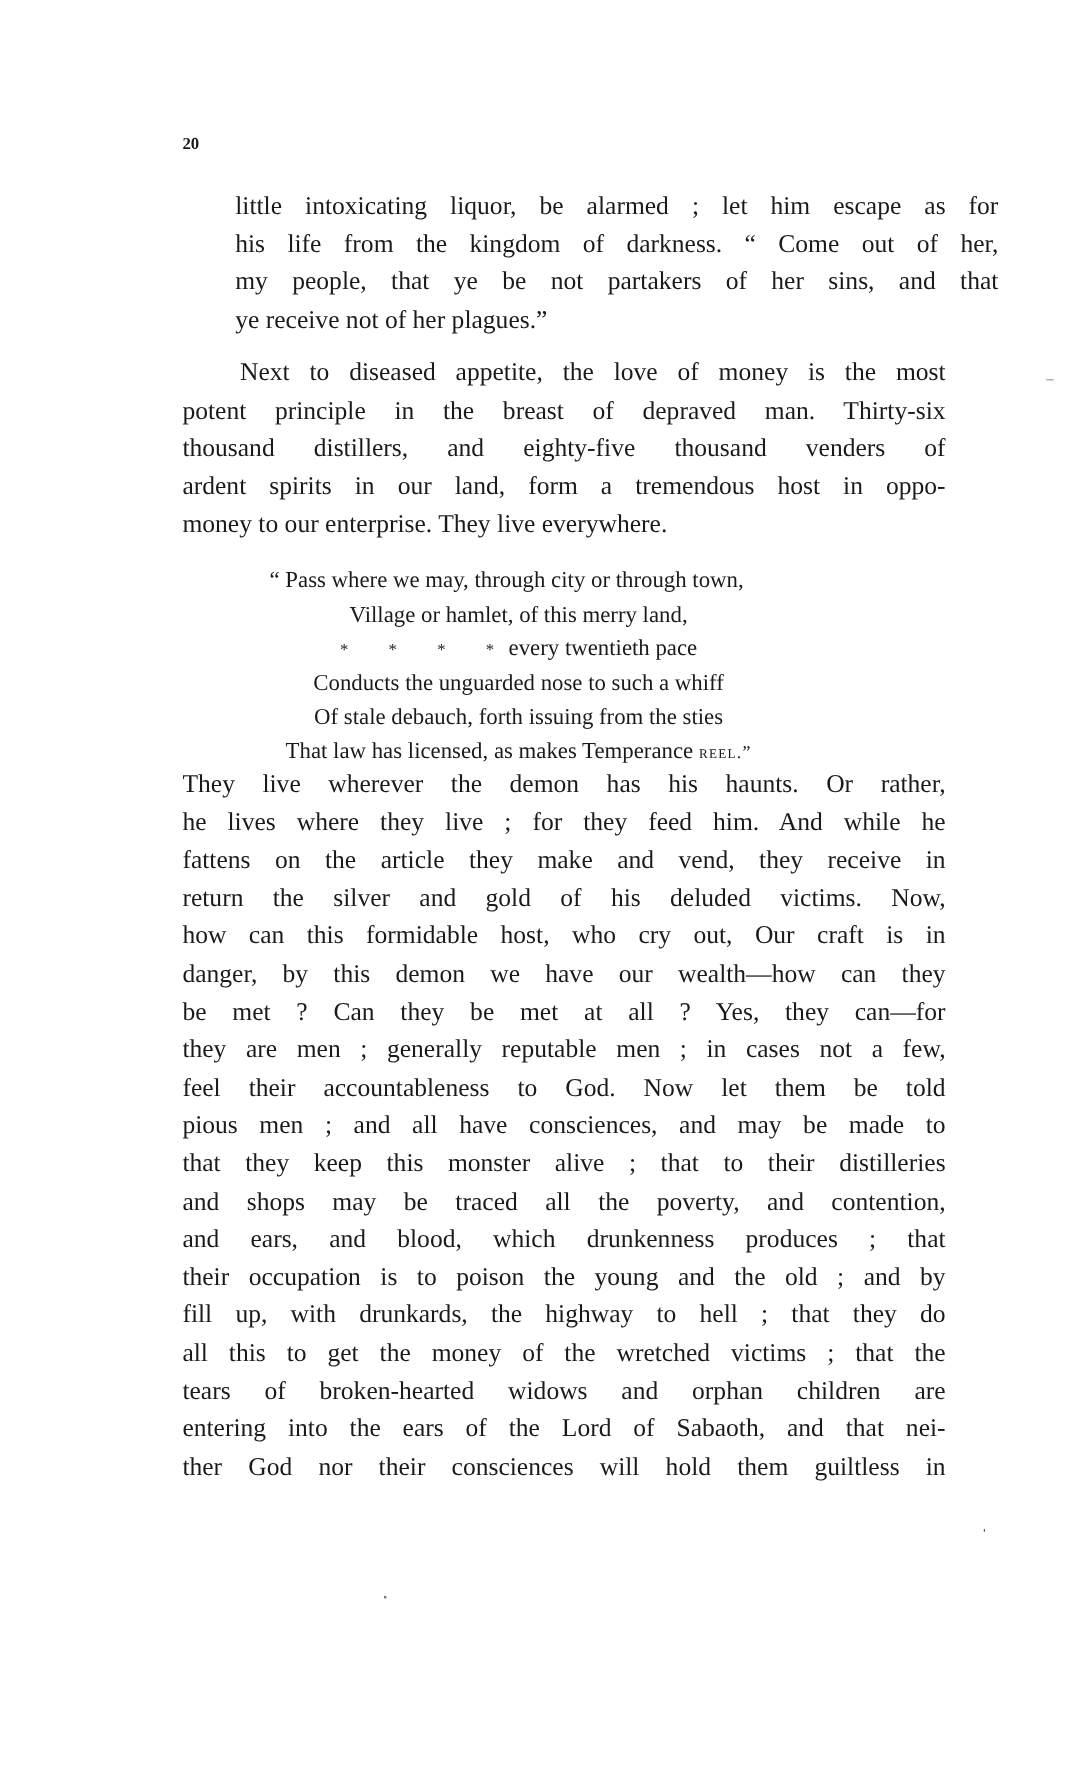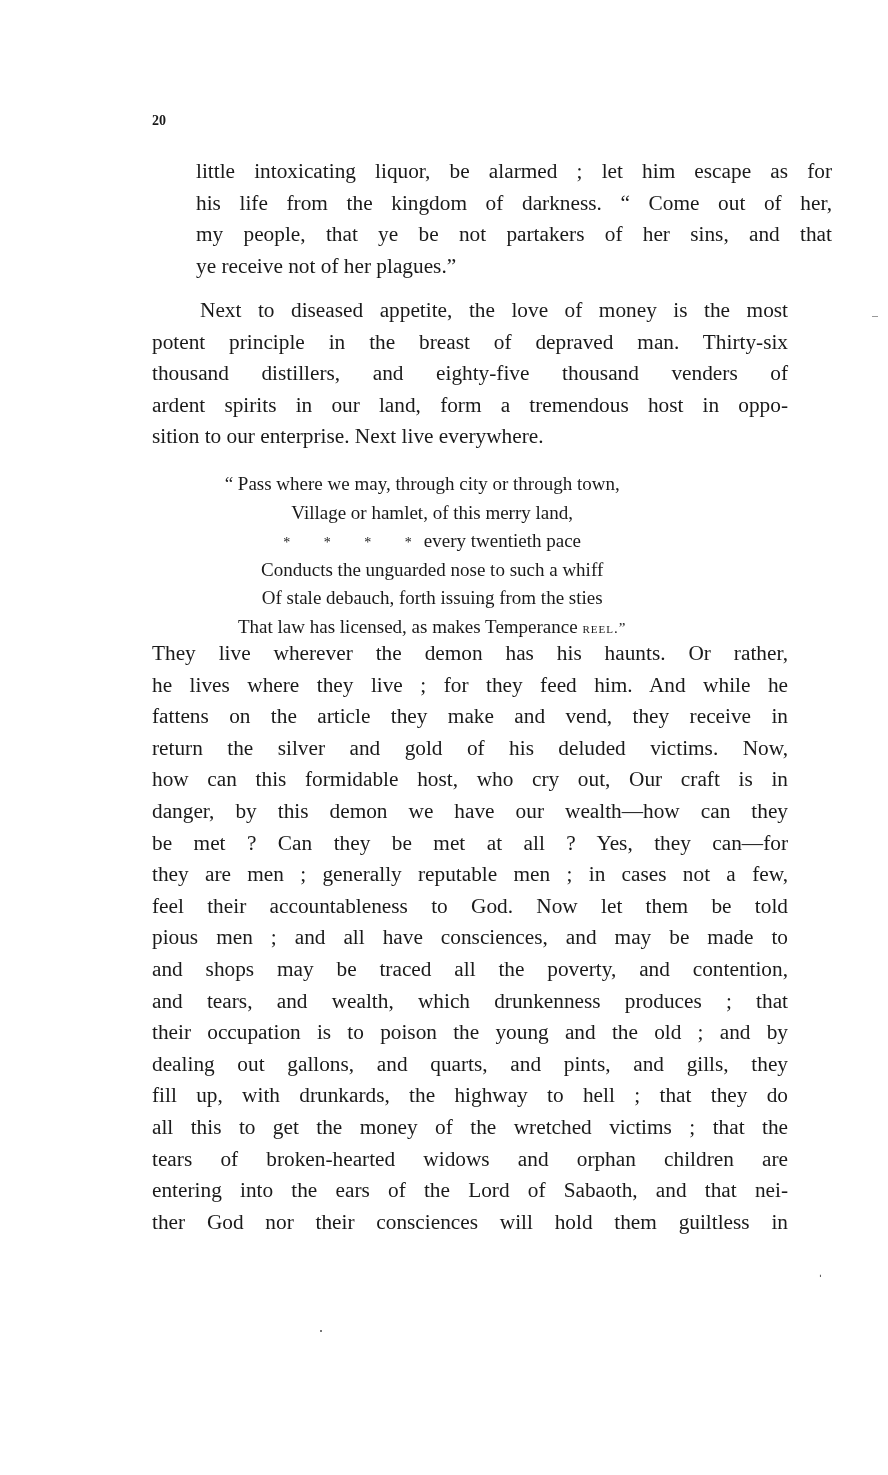--- a/index.html
+++ b/index.html
@@ -38,21 +38,21 @@
   <div class="line">his life from the kingdom of darkness.   “ Come out of her,</div>
   <div class="line">my people, that ye be not partakers of her sins, and that</div>
   <div class="line last">ye receive not of her plagues.”</div>
 </div>
 
 <div class="body-block p2">
   <div class="line indent">Next to diseased appetite, the love of money is the most</div>
   <div class="line">potent principle in the breast of depraved man.   Thirty-six</div>
   <div class="line">thousand distillers, and eighty-five thousand venders of</div>
   <div class="line">ardent spirits in our land, form a tremendous host in oppo-</div>
-  <div class="line last">sition to our enterprise.   Next live everywhere.</div>
+  <div class="line last">money to our enterprise.   They live everywhere.</div>
 </div>
 
 <div class="poem">
   <div class="pl">“ Pass where we may, through city or through town,</div>
   <div class="pl ind">Village or hamlet, of this merry land,</div>
   <div class="pl ind"><span class="stars">* * * *</span><span>every twentieth pace</span></div>
   <div class="pl ind">Conducts the unguarded nose to such a whiff</div>
   <div class="pl ind">Of stale debauch, forth issuing from the sties</div>
   <div class="pl ind"><span>That law has licensed, as makes Temperance </span><span class="sc">reel.”</span></div>
 </div>
@@ -61,24 +61,24 @@
   <div class="line">They live wherever the demon has his haunts.   Or rather,</div>
   <div class="line">he lives where they live ; for they feed him.   And while he</div>
   <div class="line">fattens on the article they make and vend, they receive in</div>
   <div class="line">return the silver and gold of his deluded victims.   Now,</div>
   <div class="line">how can this formidable host, who cry out, Our craft is in</div>
   <div class="line">danger, by this demon we have our wealth—how can they</div>
   <div class="line">be met ?   Can they be met at all ?   Yes, they can—for</div>
   <div class="line">they are men ; generally reputable men ; in cases not a few,</div>
   <div class="line">feel their accountableness to God.   Now let them be told</div>
   <div class="line">pious men ; and all have consciences, and may be made to</div>
+  <div class="line">that they keep this monster alive ; that to their distilleries</div>
   <div class="line">and shops may be traced all the poverty, and contention,</div>
-  <div class="line">and tears, and wealth, which drunkenness produces ; that</div>
+  <div class="line">and ears, and blood, which drunkenness produces ; that</div>
   <div class="line">their occupation is to poison the young and the old ; and by</div>
-  <div class="line">dealing out gallons, and quarts, and pints, and gills, they</div>
   <div class="line">fill up, with drunkards, the highway to hell ; that they do</div>
   <div class="line">all this to get the money of the wretched victims ; that the</div>
   <div class="line">tears of broken-hearted widows and orphan children are</div>
   <div class="line">entering into the ears of the Lord of Sabaoth, and that nei-</div>
   <div class="line">ther God nor their consciences will hold them guiltless in</div>
 </div>
 
 <span class="mark">ˌ</span>
 <div class="dot"></div>
 <div class="edge-mark"></div>

